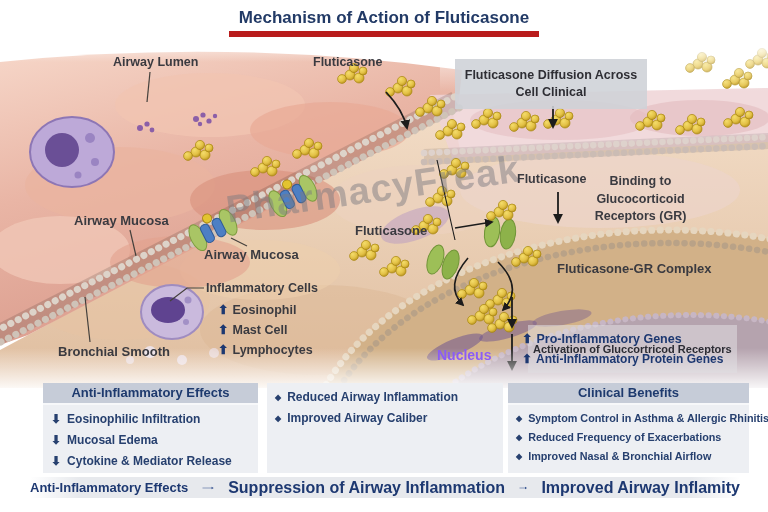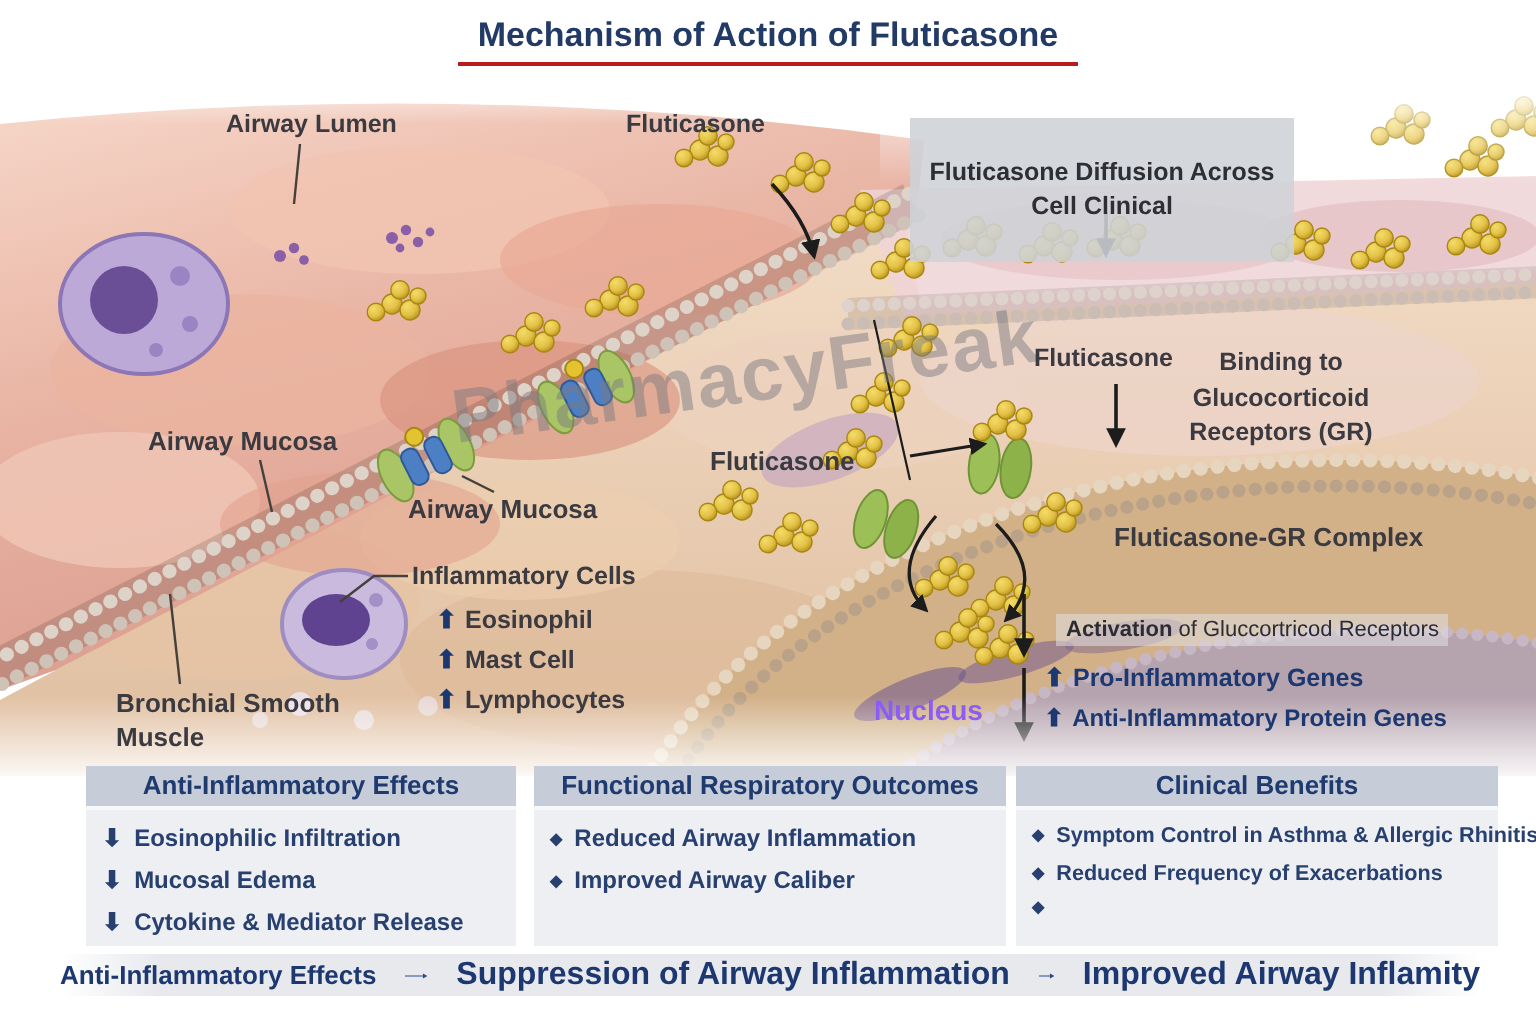--- a/index.html
+++ b/index.html
@@ -3,29 +3,29 @@
 <meta charset="utf-8">
 <style>
   html,body{margin:0;padding:0;background:#fff;}
   #stage{position:relative;width:768px;height:512px;overflow:hidden;background:#fff;
          font-family:"Liberation Sans",sans-serif;}
   #scene-svg{position:absolute;left:0;top:0;z-index:0;}
   .wm{position:absolute;left:225px;top:168px;z-index:1;font-size:38px;font-weight:bold;
       color:rgba(122,122,128,.48);transform:rotate(-8deg);letter-spacing:1px;white-space:nowrap;}
   .ttl{position:absolute;left:0;top:8px;width:768px;text-align:center;z-index:2;}
   .ttl span{display:inline-block;font-size:17px;font-weight:bold;color:#223a66;
-            border-bottom:2px solid #b91c1c;padding:0 10px 3px;}
+            border-bottom:6px solid #b91c1c;padding:0 10px 3px;}
   .lbl{position:absolute;z-index:2;font-size:12.5px;font-weight:600;color:#3a3a40;white-space:nowrap;}
   .lbl.navy{color:#1d3871;}
   .lbl.bold{font-weight:700;}
   .ctr{text-align:center;}
   .box{position:absolute;z-index:2;background:rgba(206,209,215,.88);color:#2e2e34;
-       font-size:12.5px;font-weight:700;text-align:center;padding:19px 6px;line-height:1.35;}
+       font-size:12.5px;font-weight:700;text-align:center;padding:8px 6px;line-height:1.35;}
   .band{position:absolute;z-index:2;background:rgba(224,222,226,.55);color:#2c2c34;
-        font-size:11px;font-weight:400;padding:2px 5px;white-space:nowrap;}
+        font-size:11px;font-weight:700;padding:18px 5px;white-space:nowrap;margin-top:18px;}
   .uar{color:#1d3871;font-weight:700;margin-right:4px;}
   .panel{position:absolute;top:383px;height:90px;z-index:3;background:#edeff3;}
   .panel header{height:20px;line-height:20px;background:#c6ccd8;border-bottom:2px solid #f7f8fa;
         text-align:center;font-size:13px;font-weight:700;color:#1e3a6e;}
   .panel ul{list-style:none;margin:7px 0 0;padding:0 8px;}
   .panel li{display:flex;align-items:baseline;gap:6px;color:#27406f;font-size:12px;
         font-weight:600;margin-bottom:7px;white-space:nowrap;}
   .panel.small li{font-size:10.8px;}
   .bl-down{color:#27406f;font-weight:700;font-size:12px;}
   .bl-dia{color:#27406f;font-size:8px;position:relative;top:-1px;}
@@ -264,21 +264,20 @@
   </div>
   <div class="lbl" style="left:218px;top:322px;">
     <span class="uar">⬆</span><span>Mast Cell</span>
   </div>
   <div class="lbl" style="left:218px;top:342px;">
     <span class="uar">⬆</span><span>Lymphocytes</span>
   </div>
 
   <div class="lbl" style="left:58px;top:344px;line-height:1.3;font-size:13px;">
     <div>Bronchial Smooth</div>
-    <div>Muscle</div>
   </div>
 
   <div class="lbl" style="left:437px;top:347px;font-size:14px;color:#8b5cf6;">Nucleus</div>
 
   <div class="band" style="left:528px;top:307px;">
     <b>Activation</b><span> of Gluccortricod Receptors</span>
   </div>
   <div class="lbl navy bold" style="left:522px;top:331px;">
     <span class="uar">⬆</span><span>Pro-Inflammatory Genes</span>
   </div>
@@ -298,21 +297,20 @@
           <span>Mucosal Edema</span>
         </li>
       <li>
           <span class="bl-down">⬇</span>
           <span>Cytokine &amp; Mediator Release</span>
         </li>
     </ul>
   </section>
 
   <section class="panel" style="left:267px;width:236px;">
-    <header>Functional Respiratory Outcomes</header>
     <ul>
       <li>
           <span class="bl-dia">◆</span>
           <span>Reduced Airway Inflammation</span>
         </li>
       <li>
           <span class="bl-dia">◆</span>
           <span>Improved Airway Caliber</span>
         </li>
     </ul>
@@ -324,20 +322,21 @@
       <li>
           <span class="bl-dia">◆</span>
           <span>Symptom Control in Asthma &amp; Allergic Rhinitis</span>
         </li>
       <li>
           <span class="bl-dia">◆</span>
           <span>Reduced Frequency of Exacerbations</span>
         </li>
       <li>
           <span class="bl-dia">◆</span>
+          <span>Improved Nasal &amp; Bronchial Airflow</span>
         </li>
     </ul>
   </section>
 
   <div class="flowbar">
     <span class="f1">Anti-Inflammatory Effects</span>
     <svg class="farrow" width="48" height="12" viewBox="0 0 48 12">
       <line x1="2" y1="6" x2="38" y2="6" stroke="#2b4a8b" stroke-width="2"></line>
       <polygon points="38,1 47,6 38,11" fill="#2b4a8b"></polygon>
     </svg>

